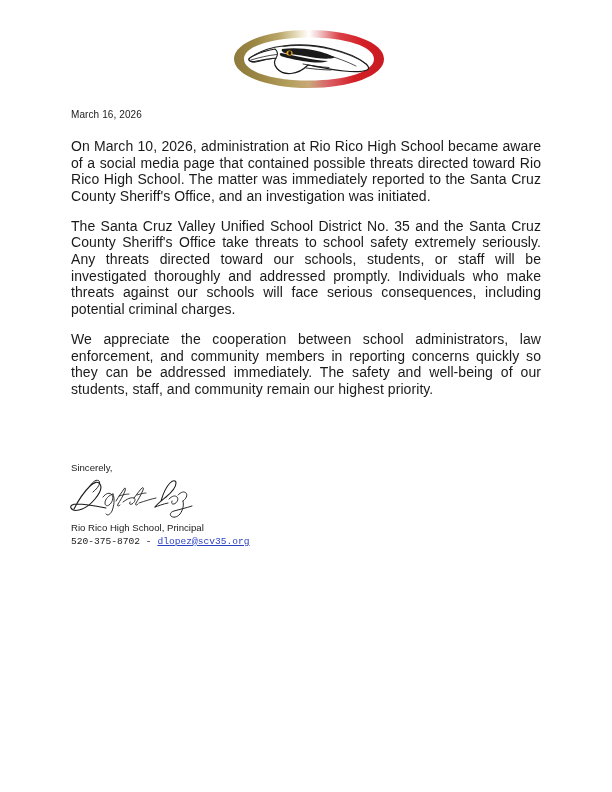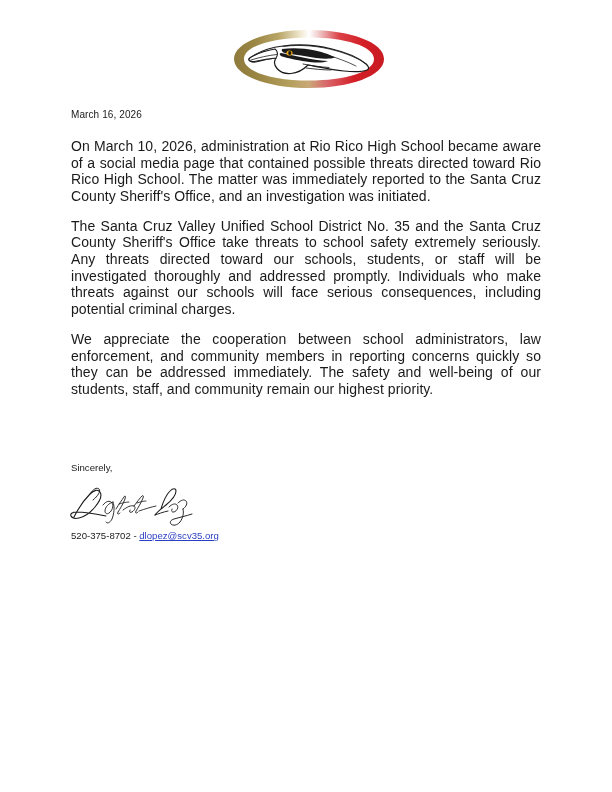--- a/index.html
+++ b/index.html
@@ -64,37 +64,37 @@
   .sig-block {
     position: absolute;
     left: 71px;
     top: 461px;
     width: 300px;
   }
   .sig-closing {
     font-size: 9.6px;
     line-height: 13px;
     color: #1a1a1a;
-    margin-bottom: 9px;
+    margin-bottom: 1px;
   }
   .sig-mark {
     width: 130px;
     height: 44px;
     margin: 0 0 2px -4px;
   }
   .sig-mark svg { display: block; width: 130px; height: 44px; }
   .sig-name,
   .sig-title,
   .sig-contact {
     font-size: 9.6px;
     line-height: 13.6px;
     color: #1a1a1a;
     white-space: nowrap;
   }
-  .sig-contact { margin-top: 0; }
+  .sig-contact { margin-top: 0; font-family: Liberation Mono, monospace; }
   .email-link {
     color: #2b3fc4;
     text-decoration: underline;
     text-underline-offset: 1px;
   }
 </style>
 </head>
 <body>
 
 <div class="letterhead">
@@ -209,15 +209,16 @@
         <path d="M204,48 C210,42 216,40 220,44 C224,48 220,56 214,58
                  C210,59 208,56 210,52" stroke-width="1.8"></path>
         <path d="M222,40 C228,34 234,32 238,36 C242,40 238,48 232,52" stroke-width="1.8"></path>
 
         <path d="M232,52 C234,60 232,70 226,78 C220,85 212,86 208,82
                  C205,79 207,74 214,72 C224,69 238,66 250,62" stroke-width="1.9"></path>
       </g>
     </svg>
   </div>
 
+  <div class="sig-title">Rio Rico High School, Principal</div>
   <div class="sig-contact"><span>520-375-8702</span><span> - </span><a class="email-link" href="#">dlopez@scv35.org</a></div>
 
 </div>
 
 </body></html>

